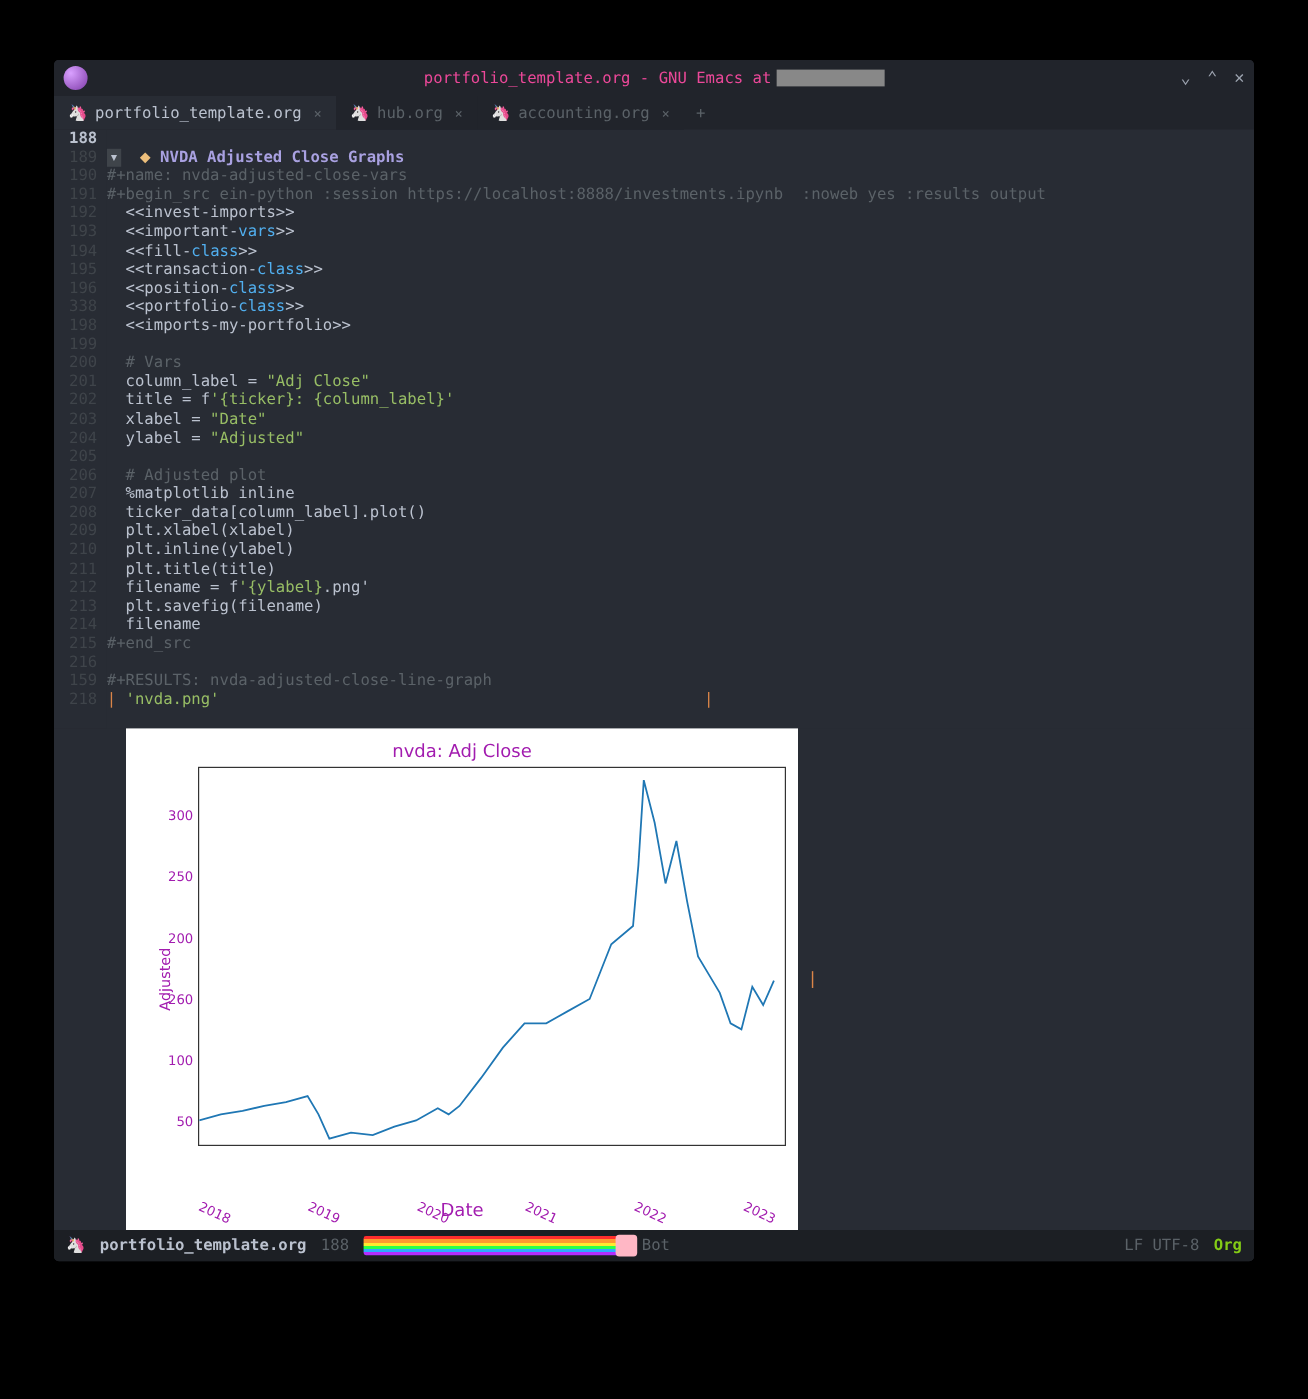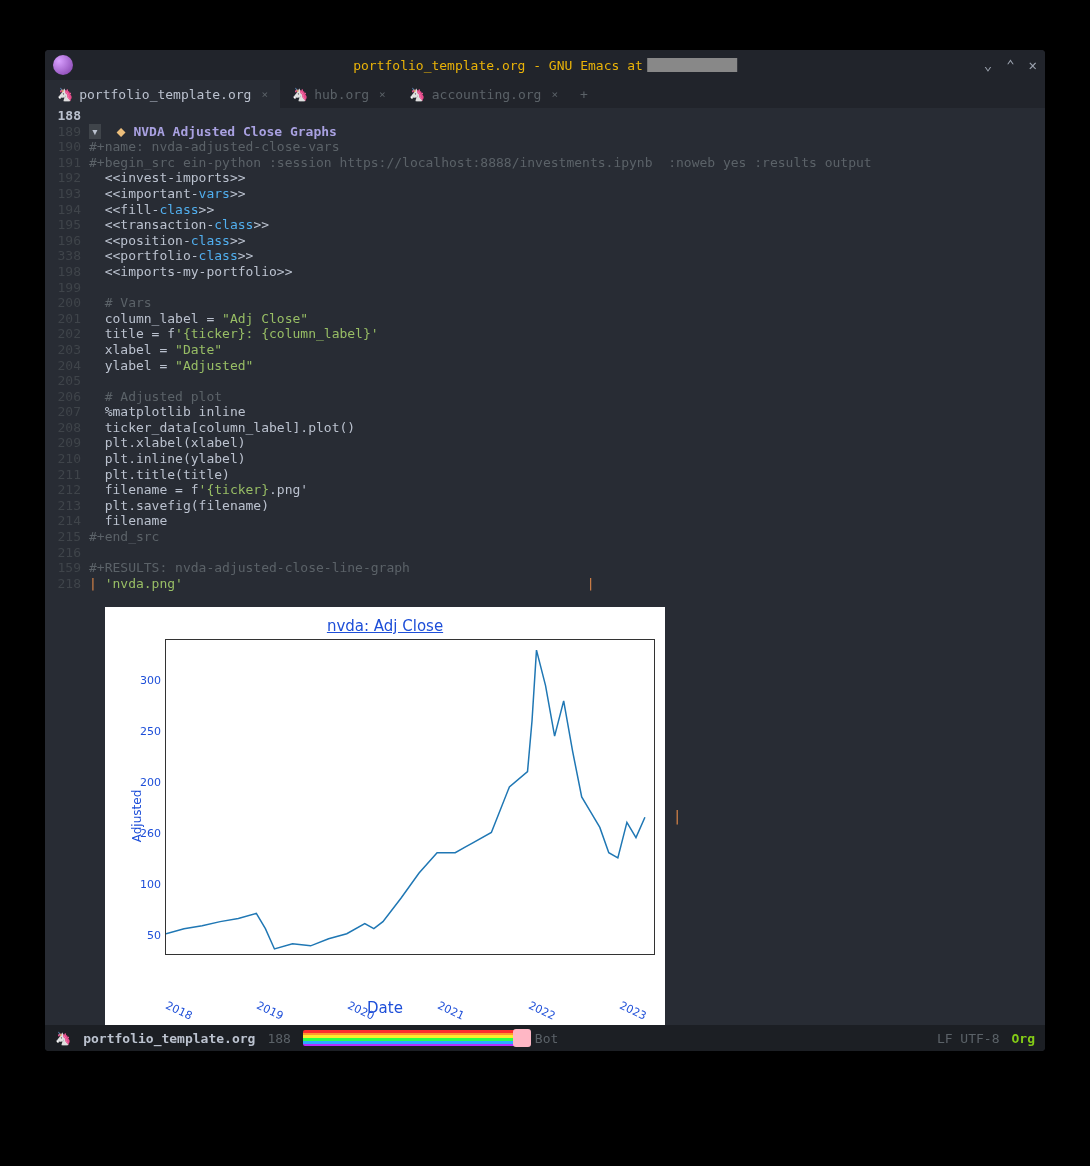--- a/index.html
+++ b/index.html
@@ -32,21 +32,21 @@
     width: 20px; height: 20px;
     border-radius: 50%;
     background: radial-gradient(circle at 30% 30%, #d9a0ff, #7e3ba8);
     margin-right: 8px;
     flex-shrink:0;
   }
   .title-text {
     position:absolute;
     left:50%;
     transform:translateX(-50%);
-    color: #eab308;
+    color: #ec4899;
     font-size: 13px;
     display:flex;
     align-items:center;
     gap:4px;
   }
   .title-text .redact { background:#888; width:90px; height:14px; display:inline-block; }
   .titlebar-controls {
     margin-left: auto;
     display: flex;
     gap: 14px;
@@ -108,24 +108,23 @@
   .pipe { color: #da8548; }
   .chart-wrap {
     background: #282c34;
     padding-left: 60px;
     padding-top: 0;
   }
   .chart {
     width: 560px;
     height: 418px;
     background: #fff;
-    color: #1d4ed8;
+    color: #a21caf;
     font-family: 'DejaVu Sans', sans-serif;
     position: relative;
-    text-decoration: underline;
   }
   .chart-title {
     text-align: center;
     font-size: 15px;
     padding-top: 10px;
   }
   .plot-area {
     position: absolute;
     left: 60px;
     right: 10px;
@@ -281,21 +280,21 @@
 <span class="hl-var">  title = f</span><span class="hl-string">'{ticker}: {column_label}'</span>
 <span class="hl-var">  xlabel = </span><span class="hl-string">"Date"</span>
 <span class="hl-var">  ylabel = </span><span class="hl-string">"Adjusted"</span>
 
 <span class="hl-comment">  # Adjusted plot</span>
 <span class="hl-var">  %matplotlib inline</span>
 <span class="hl-var">  ticker_data[column_label].plot()</span>
 <span class="hl-var">  plt.xlabel(xlabel)</span>
 <span class="hl-var">  plt.inline(ylabel)</span>
 <span class="hl-var">  plt.title(title)</span>
-<span class="hl-var">  filename = f</span><span class="hl-string">'{ticker}</span><span class="hl-var">.png'</span>
+<span class="hl-var">  filename = f</span><span class="hl-string">'{ylabel}</span><span class="hl-var">.png'</span>
 <span class="hl-var">  plt.savefig(filename)</span>
 <span class="hl-var">  filename</span>
 <span class="hl-comment">#+end_src</span>
 
 <span class="hl-comment">#+RESULTS: nvda-adjusted-close-line-graph</span>
 <span class="row-217"><span class="pipe">| </span><span class="png-cell">'nvda.png'</span><span class="cell-pad"></span><span class="pipe"> |</span></span>
 </div>
   </div>
 
   <div class="chart-wrap">

